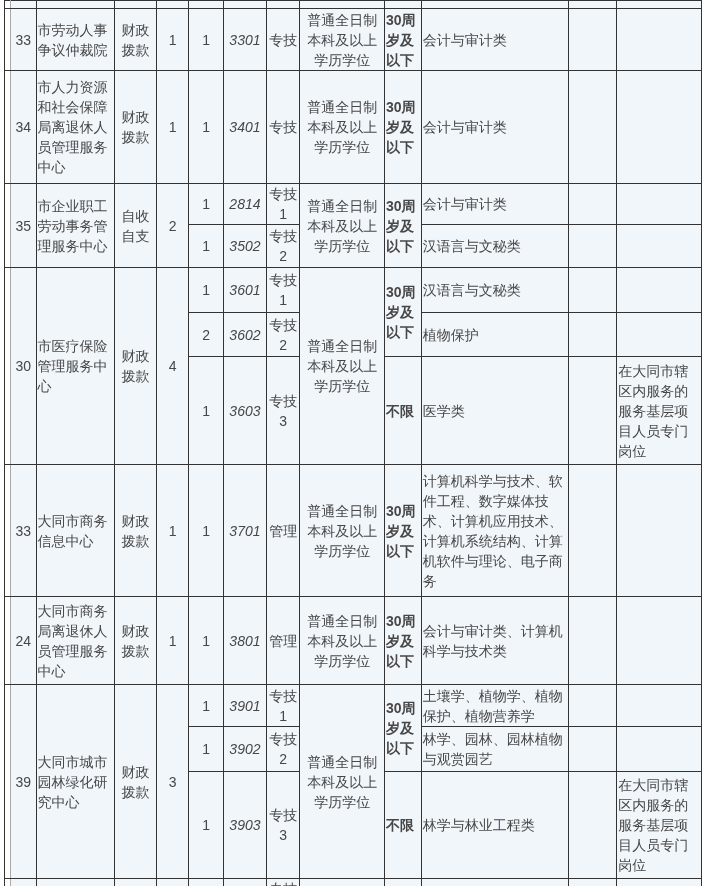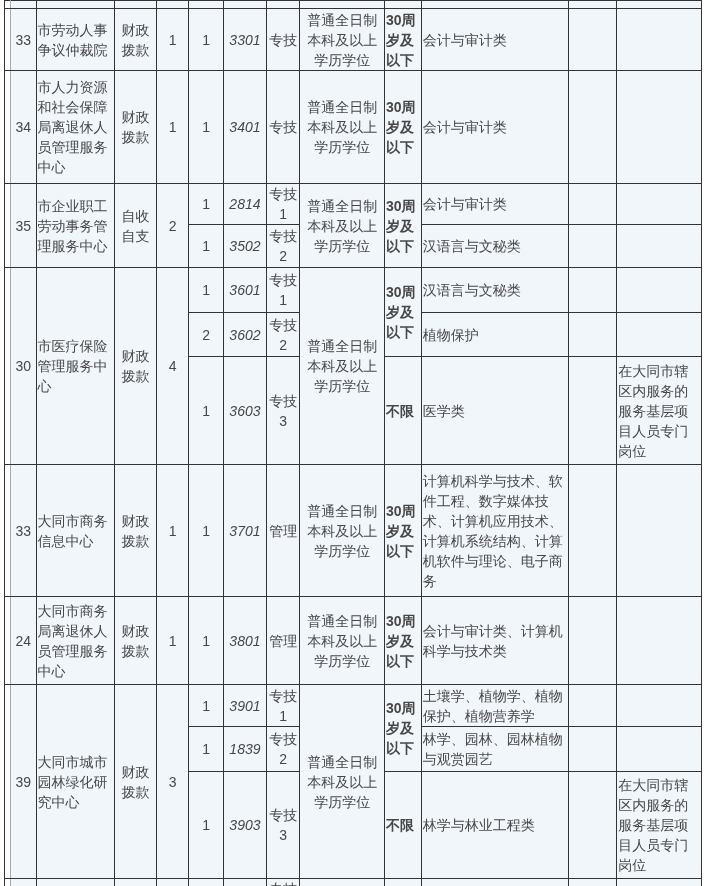--- a/index.html
+++ b/index.html
@@ -199,21 +199,21 @@
           <td class="c6">3901</td>
           <td class="c7">专技1</td>
           <td class="c8" rowspan="3">普通全日制本科及以上学历学位</td>
           <td class="c9 left" rowspan="2">30周岁及以下</td>
           <td class="c10 left">土壤学、植物学、植物保护、植物营养学</td>
           <td class="c11"></td>
           <td class="c12 left"></td>
         </tr>
         <tr style="height: 45px;">
           <td class="c5">1</td>
-          <td class="c6">1839</td>
+          <td class="c6">3902</td>
           <td class="c7">专技2</td>
           <td class="c10 left">林学、园林、园林植物与观赏园艺</td>
           <td class="c11"></td>
           <td class="c12 left"></td>
         </tr>
         <tr style="height: 107px;">
           <td class="c5">1</td>
           <td class="c6">3903</td>
           <td class="c7">专技3</td>
           <td class="c9 left">不限</td>

